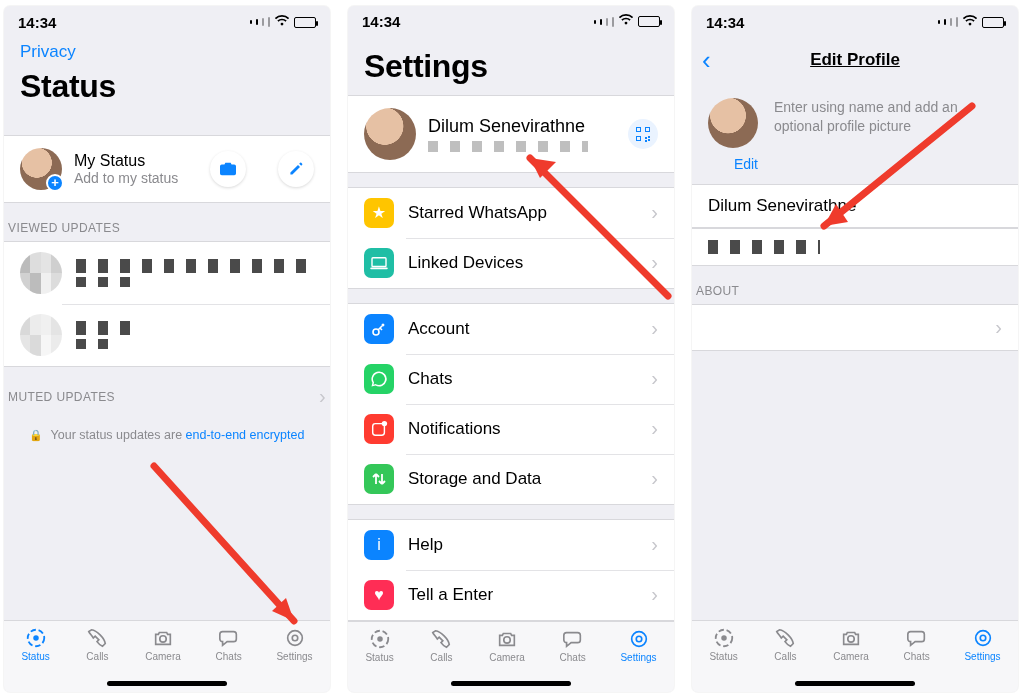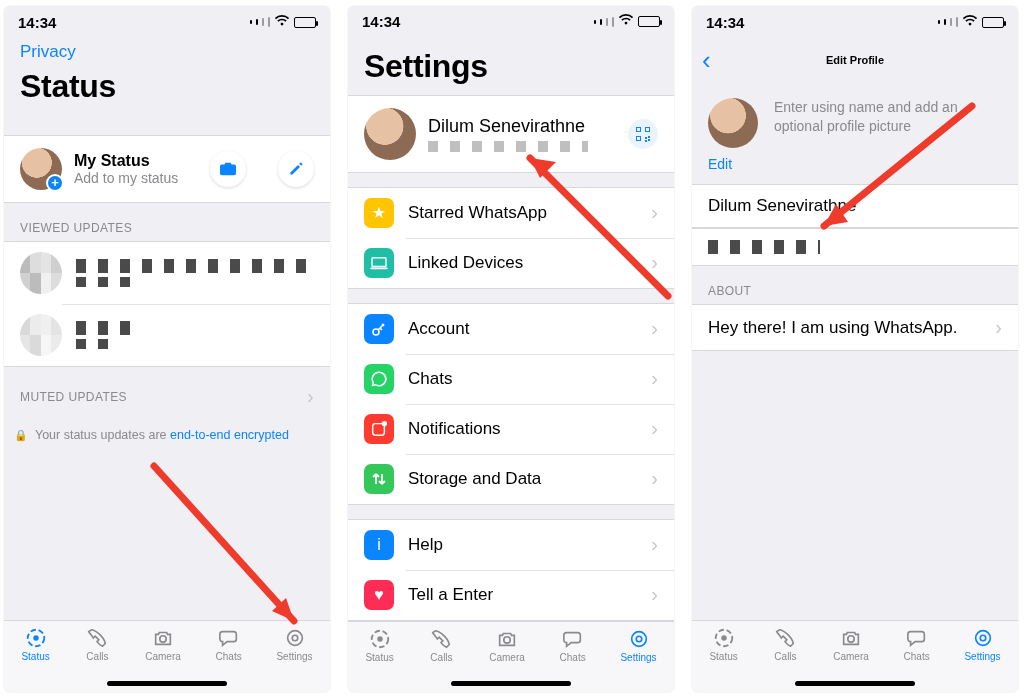--- a/index.html
+++ b/index.html
@@ -45,21 +45,21 @@
   .batt::after{content:"";position:absolute;right:-3px;top:3px;width:2px;height:5px;background:#000;border-radius:1px;}
   .batt .fill{background:#000;height:100%;width:78%;border-radius:1px;}
   
   .lg-header { padding: 4px 16px 10px; }
   .lg-header .link { color:#0b84ff; font-size:17px; }
   .lg-header h1 { font-size:32px; font-weight:800; letter-spacing:-.3px; margin-top:6px;}
   
   .section { background:#fff; border-top:1px solid #d8d8dc; border-bottom:1px solid #d8d8dc; margin-top:14px;}
   .section-hdr {
     font-size:12px; color:#8a8a8e; letter-spacing:.4px;
-    padding: 18px 16px 6px; text-transform:uppercase;
+    padding: 18px 4px 6px; text-transform:uppercase;
   }
   .cell {
     display:flex; align-items:center; gap:14px;
     padding: 10px 16px;
     background:#fff; position:relative;
   }
   .cell + .cell::before {
     content:""; position:absolute; left:58px; right:0; top:0; height:1px;
     background:#e3e3e6;
   }
@@ -76,21 +76,21 @@
     background: radial-gradient(circle at 40% 35%, #e6c1a4 0 40%, #8c6a54 41% 100%);
     position:relative; flex-shrink:0;
   }
   .avatar .plus {
     position:absolute; right:-2px; bottom:-2px;
     width:18px;height:18px;border-radius:50%; background:#0b84ff;
     border:2px solid #fff; color:#fff; font-size:13px; line-height:14px; text-align:center;
     font-weight:700;
   }
   .mystatus { display:flex; align-items:center; gap:12px; padding: 12px 16px; background:#fff; }
-  .mystatus .txt h3{font-size:16px;font-weight:700}
+  .mystatus .txt h3{font-size:16px;font-weight:400}
   .mystatus .txt p{font-size:14px;color:#8a8a8e}
   .circle-btn {
     width:36px;height:36px;border-radius:50%;
     display:flex;align-items:center;justify-content:center;
     background:#fff; color:#0b84ff; font-size:17px;
     box-shadow:0 1px 3px rgba(0,0,0,.15);
   }
   
   .mosaic {
     width:42px;height:42px;border-radius:50%;flex-shrink:0;
@@ -101,21 +101,21 @@
       linear-gradient(90deg,#f0f0f0 50%,#dcdcdc 0) 100% 100%/50% 50% no-repeat;
   }
   .px-strip {
     height:14px;
     background:
       repeating-linear-gradient(90deg,#4a4a4a 0 10px, transparent 10px 22px);
     filter: blur(.3px);
   }
   .px-strip.tiny{width:25%}
   
-  .enc { font-size:12.5px; color:#8a8a8e; padding:14px 10px; }
+  .enc { text-align:center; font-size:12.5px; color:#8a8a8e; padding:14px 10px; }
   .enc a { color:#0b84ff; text-decoration:none;}
   .lock-mini{font-size:11px;margin-right:4px;}
   
   .tabbar {
     margin-top:auto; height:72px;
     background:#f7f7f9; border-top:1px solid #d8d8dc;
     display:flex; justify-content:space-around; padding-top:6px;
   }
   .tab { display:flex; flex-direction:column; align-items:center; gap:2px;
     font-size:10px; color:#8a8a8e; }
@@ -134,21 +134,21 @@
   .profile .name{font-size:18px;}
   .profile .sub{ height:12px; margin-top:4px; }
   .qr {
     width:30px;height:30px;border-radius:50%;
     background:#eaf3ff;color:#0b84ff;display:flex;align-items:center;justify-content:center;
     margin-left:auto; flex-shrink:0;
   }
   
   .nav { height:44px; display:flex;align-items:center;justify-content:center; position:relative; }
   .nav .back{ position:absolute; left:10px; color:#0b84ff; font-size:26px; font-weight:300;}
-  .nav .title{ font-size:11px; font-weight:600;}
+  .nav .title{ font-size:17px; font-weight:600;text-decoration:underline;}
   .hint { font-size:14px; color:#8a8a8e; line-height:1.35;}
   .editrow { display:flex; gap:16px; padding:16px 16px 6px; }
   .editrow .col { display:flex; flex-direction:column; gap:8px; }
   .edit-link{ font-size:14px;color:#0b84ff; }
   .field { background:#fff; border-top:1px solid #d8d8dc;border-bottom:1px solid #d8d8dc;
     padding:11px 16px; font-size:17px; display:flex; align-items:center;}
   .field .chev{font-size:20px}
   
   .arrow { position:absolute; pointer-events:none; }
   .arrow line { stroke:#ef3b2c; stroke-width:7; stroke-linecap:round;}
@@ -440,38 +440,37 @@
         <span class="batt"><span class="fill"></span></span>
       </div>
     </div>
 
     <div class="nav">
       <span class="back">‹</span>
       <span class="title">Edit Profile</span>
     </div>
 
     <div class="editrow">
-      <div class="col" style="align-items:flex-start">
+      <div class="col" style="align-items:flex-end">
         <div class="avatar" style="width:50px;height:50px"></div>
         <span class="edit-link">Edit</span>
       </div>
       <div class="hint">Enter using name and add an optional profile picture</div>
     </div>
 
     <div class="field" style="margin-top:6px">
       <span>Dilum Senevirathne</span>
     </div>
 
     <div class="field">
       <div class="px-strip" style="width:38%"></div>
     </div>
 
     <div class="section-hdr">ABOUT</div>
     <div class="field">
-      <span>Hey there! I am using WhatsApp.</span>
       <span class="chev">›</span>
     </div>
 
     <div class="tabbar">
       <div class="tab">
         <svg viewBox="0 0 24 24">
             <circle cx="12" cy="12" r="9" fill="none" stroke="currentColor" stroke-width="2" stroke-dasharray="6 3"></circle>
             <circle cx="12" cy="12" r="3" fill="currentColor"></circle>
           </svg>
         <span>Status</span>

